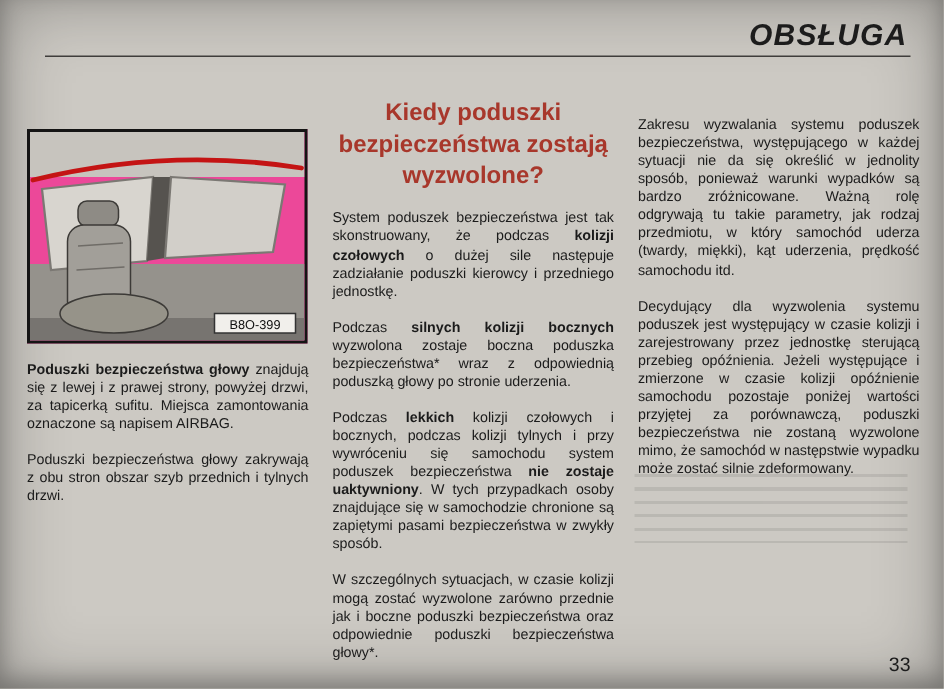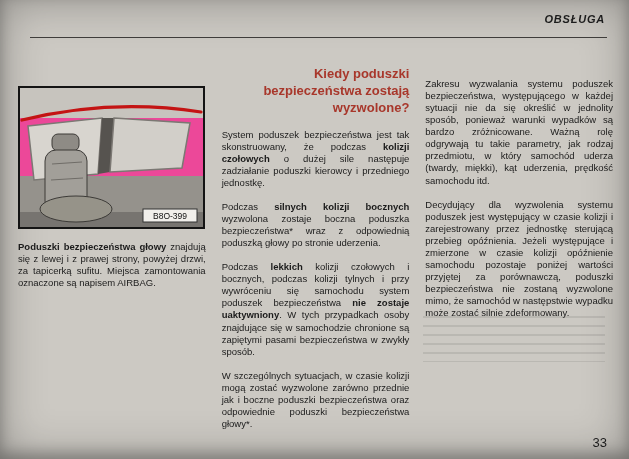--- a/index.html
+++ b/index.html
@@ -11,44 +11,44 @@
   .page {
     position:relative;
     width:629px; height:459px;
     background:#ccc9c3;
     overflow:hidden;
     box-shadow: inset 0 0 46px rgba(0,0,0,.30), inset 0 -6px 14px rgba(0,0,0,.25);
   }
   .header-title {
     position:absolute; top:13px; right:24px;
     font-style:italic; font-weight:bold;
-    font-size:11px; letter-spacing:.8px;
+    font-size:20px; letter-spacing:.8px;
     color:#1c1c1c;
   }
   .header-rule {
     position:absolute; top:37px; left:30px; right:22px;
     height:1px; background:#3f3d3b;
   }
   .columns {
     position:absolute; top:66px; left:18px; right:16px; bottom:30px;
     display:grid; grid-template-columns:1fr 1fr 1fr; column-gap:16px;
   }
   .col {
     font-size:9.5px; line-height:1.27;
     color:#1b1b1b;
     text-align:justify;
   }
   .col p.para { margin-bottom:8px;margin-top:12px; }
   .b { font-weight:bold; }
   .heading {
     color:#a8372b;
     font-weight:bold;
-    font-size:13px; line-height:1.3;
+    font-size:16px; line-height:1.3;
     margin-bottom:7px;
-    text-align:right;
+    text-align:center;
   }
   .figure {
     margin-top:20px; margin-bottom:9px;
     width:187px; height:143px;
     border:2px solid #141414;
     background:#ec4899;
   }
   .figure svg { display:block; width:100%; height:100%; }
   .ghost {
     position:absolute; right:24px; top:316px;
@@ -95,20 +95,21 @@
           <ellipse cx="56" cy="121" rx="36" ry="13" fill="#969389" stroke="#3c3a37"></ellipse>
           <line x1="32" y1="76" x2="62" y2="74" stroke="#6f6c67"></line>
           <line x1="31" y1="92" x2="63" y2="90" stroke="#6f6c67"></line>
 
           <rect x="123" y="121" width="54" height="13" fill="#f1efeb" stroke="#333"></rect>
           <text x="150" y="131" text-anchor="middle" font-size="8.5" fill="#111">B8O-399</text>
         </svg>
       </div>
       <div>
           <p class="para"><span class="b">Poduszki bezpieczeństwa głowy</span><span> znajdują się z lewej i z prawej strony, powyżej drzwi, za tapicerką sufitu. Miejsca zamontowania oznaczone są napisem AIRBAG.</span></p>
+          <p class="para"><span>Poduszki bezpieczeństwa głowy zakrywają z obu stron obszar szyb przednich i tylnych drzwi.</span></p>
         </div>
     </div>
 
     <div class="col">
       <div class="heading">Kiedy poduszki bezpieczeństwa zostają wyzwolone?</div>
       <div>
           <p class="para"><span>System poduszek bezpieczeństwa jest tak skonstruowany, że podczas </span><span class="b">kolizji czołowych</span><span> o dużej sile następuje zadziałanie poduszki kierowcy i przedniego jednostkę.</span></p>
           <p class="para"><span>Podczas </span><span class="b">silnych kolizji bocznych</span><span> wyzwolona zostaje boczna poduszka bezpieczeństwa* wraz z odpowiednią poduszką głowy po stronie uderzenia.</span></p>
           <p class="para"><span>Podczas </span><span class="b">lekkich</span><span> kolizji czołowych i bocznych, podczas kolizji tylnych i przy wywróceniu się samochodu system poduszek bezpieczeństwa </span><span class="b">nie zostaje uaktywniony</span><span>. W tych przypadkach osoby znajdujące się w samochodzie chronione są zapiętymi pasami bezpieczeństwa w zwykły sposób.</span></p>
           <p class="para"><span>W szczególnych sytuacjach, w czasie kolizji mogą zostać wyzwolone zarówno przednie jak i boczne poduszki bezpieczeństwa oraz odpowiednie poduszki bezpieczeństwa głowy*.</span></p>

